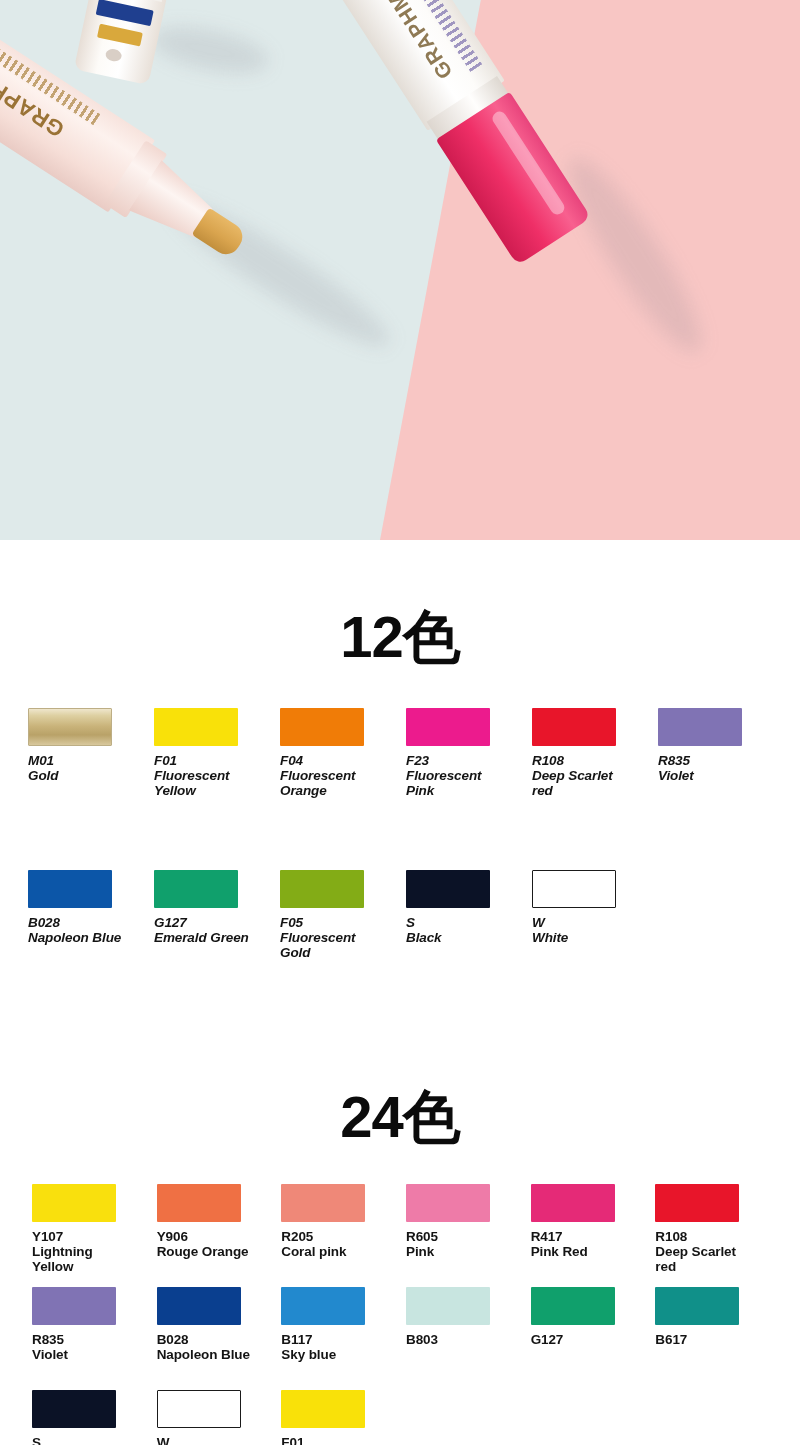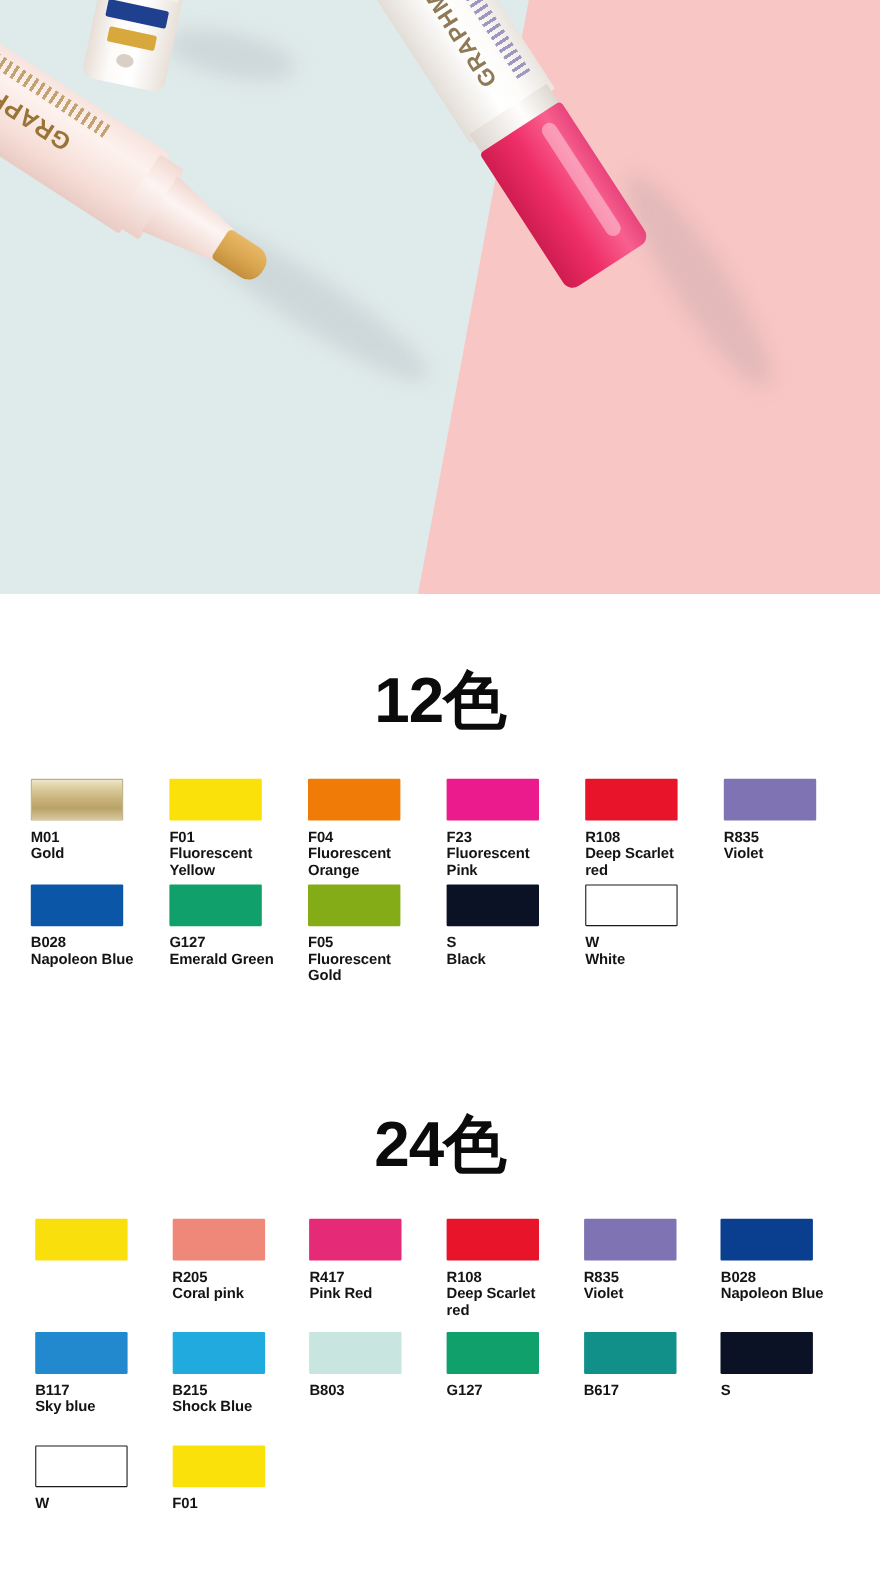--- a/index.html
+++ b/index.html
@@ -236,21 +236,21 @@
   
   .section-heading {
     text-align: center;
     font-size: 58px;
     font-weight: bold;
     letter-spacing: -1px;
     color: #0b0b0b;
     line-height: 1;
   }
   #heading-12 { margin-top: 68px; }
-  #heading-24 { margin-top: 112px; }
+  #heading-24 { margin-top: 56px; }
 
   .swatch-grid {
     display: grid;
     grid-template-columns: repeat(6, 1fr);
   }
   .grid-12 {
     margin: 0 0 0 28px;
     width: 756px;
     column-gap: 0;
     row-gap: 0;
@@ -259,21 +259,21 @@
   .grid-24 {
     margin: 0 0 0 32px;
     width: 748px;
     margin-top: 38px;
   }
 
   .swatch-cell {
     width: 100%;
     box-sizing: border-box;
   }
-  .grid-12 .swatch-cell { height: 96px; padding-right: 24px; }
+  .grid-12 .swatch-cell { height: 162px; padding-right: 24px; font-style: italic; }
   .grid-24 .swatch-cell { height: 103px; padding-right: 20px; }
 
   .swatch-chip {
     height: 38px;
     border-radius: 1px;
   }
   .grid-12 .swatch-chip { width: 84px; }
   .grid-24 .swatch-chip { width: 84px; }
 
   .swatch-chip.outlined {
@@ -413,29 +413,47 @@
         <span class="swatch-name">White</span>
       </div>
     </div>
   </div>
 
 <div class="section-heading" id="heading-24">24色</div>
 
 <div class="swatch-grid grid-24" id="grid-24">
     <div class="swatch-cell">
       <div class="swatch-chip" style="background: rgb(249, 224, 13);"></div>
+      <div class="swatch-label">
+        <span class="swatch-code">Y107</span>
+        <span class="swatch-name">Lightning Yellow</span>
+      </div>
+    </div>
+    <div class="swatch-cell">
+      <div class="swatch-chip" style="background: rgb(239, 112, 68);"></div>
+      <div class="swatch-label">
+        <span class="swatch-code">Y906</span>
+        <span class="swatch-name">Rouge Orange</span>
+      </div>
     </div>
     <div class="swatch-cell">
       <div class="swatch-chip" style="background: rgb(239, 136, 120);"></div>
       <div class="swatch-label">
         <span class="swatch-code">R205</span>
         <span class="swatch-name">Coral pink</span>
       </div>
     </div>
     <div class="swatch-cell">
+      <div class="swatch-chip" style="background: rgb(238, 123, 168);"></div>
+      <div class="swatch-label">
+        <span class="swatch-code">R605</span>
+        <span class="swatch-name">Pink</span>
+      </div>
+    </div>
+    <div class="swatch-cell">
       <div class="swatch-chip" style="background: rgb(229, 42, 119);"></div>
       <div class="swatch-label">
         <span class="swatch-code">R417</span>
         <span class="swatch-name">Pink Red</span>
       </div>
     </div>
     <div class="swatch-cell">
       <div class="swatch-chip" style="background: rgb(232, 21, 42);"></div>
       <div class="swatch-label">
         <span class="swatch-code">R108</span>
@@ -457,27 +475,20 @@
       </div>
     </div>
     <div class="swatch-cell">
       <div class="swatch-chip" style="background: rgb(34, 137, 206);"></div>
       <div class="swatch-label">
         <span class="swatch-code">B117</span>
         <span class="swatch-name">Sky blue</span>
       </div>
     </div>
     <div class="swatch-cell">
-      <div class="swatch-chip" style="background: rgb(33, 170, 222);"></div>
-      <div class="swatch-label">
-        <span class="swatch-code">B215</span>
-        <span class="swatch-name">Shock Blue</span>
-      </div>
-    </div>
-    <div class="swatch-cell">
       <div class="swatch-chip" style="background: rgb(200, 229, 224);"></div>
       <div class="swatch-label">
         <span class="swatch-code">B803</span>
         <span class="swatch-name"></span>
       </div>
     </div>
     <div class="swatch-cell">
       <div class="swatch-chip" style="background: rgb(16, 160, 108);"></div>
       <div class="swatch-label">
         <span class="swatch-code">G127</span>

